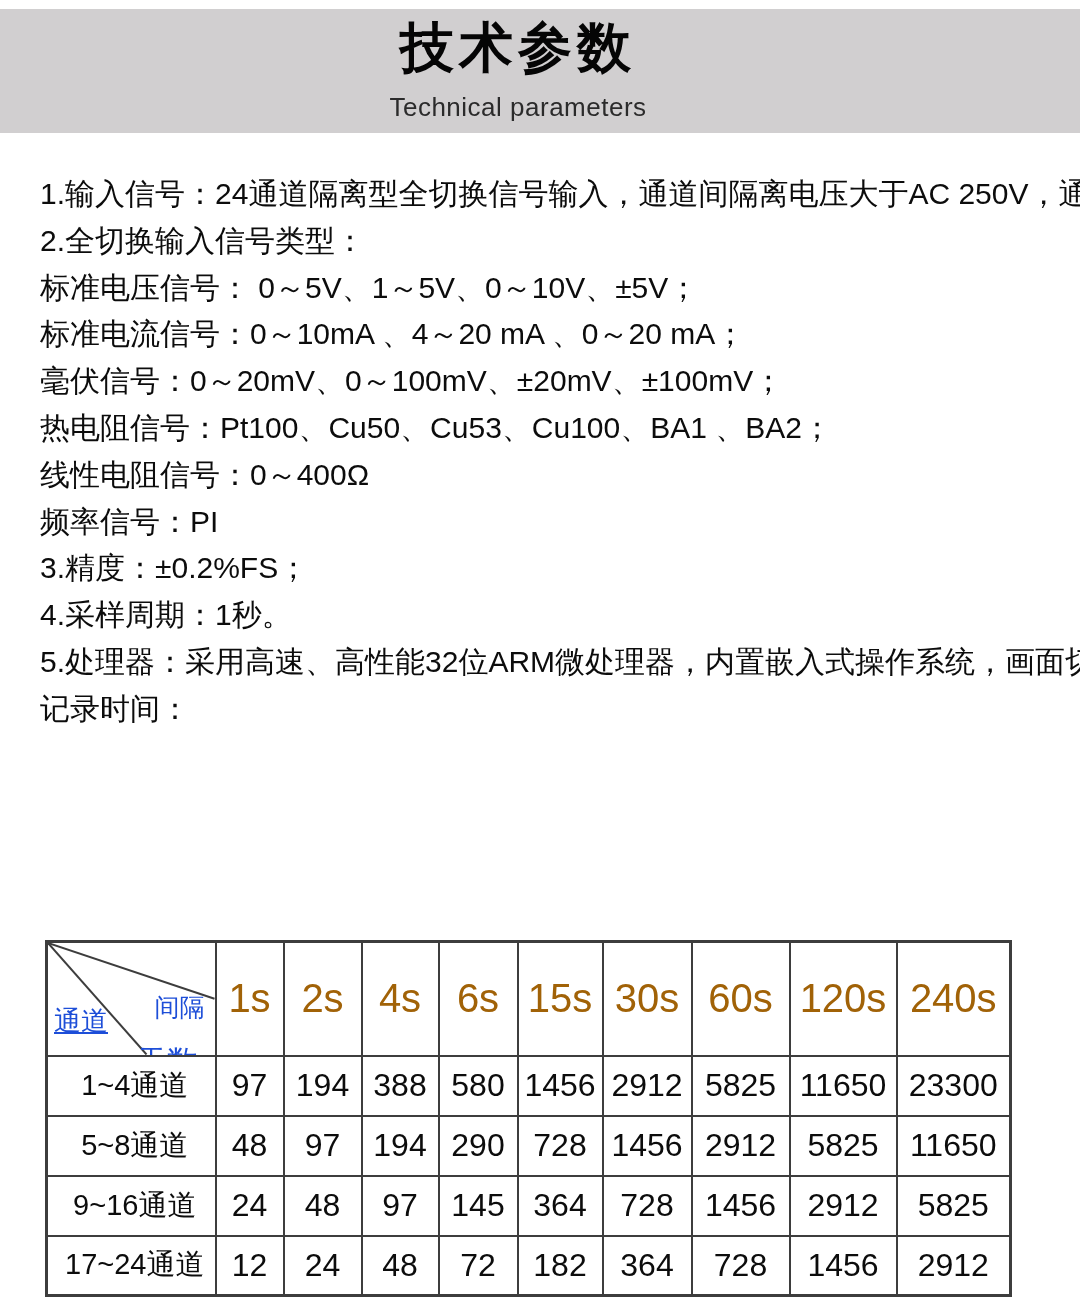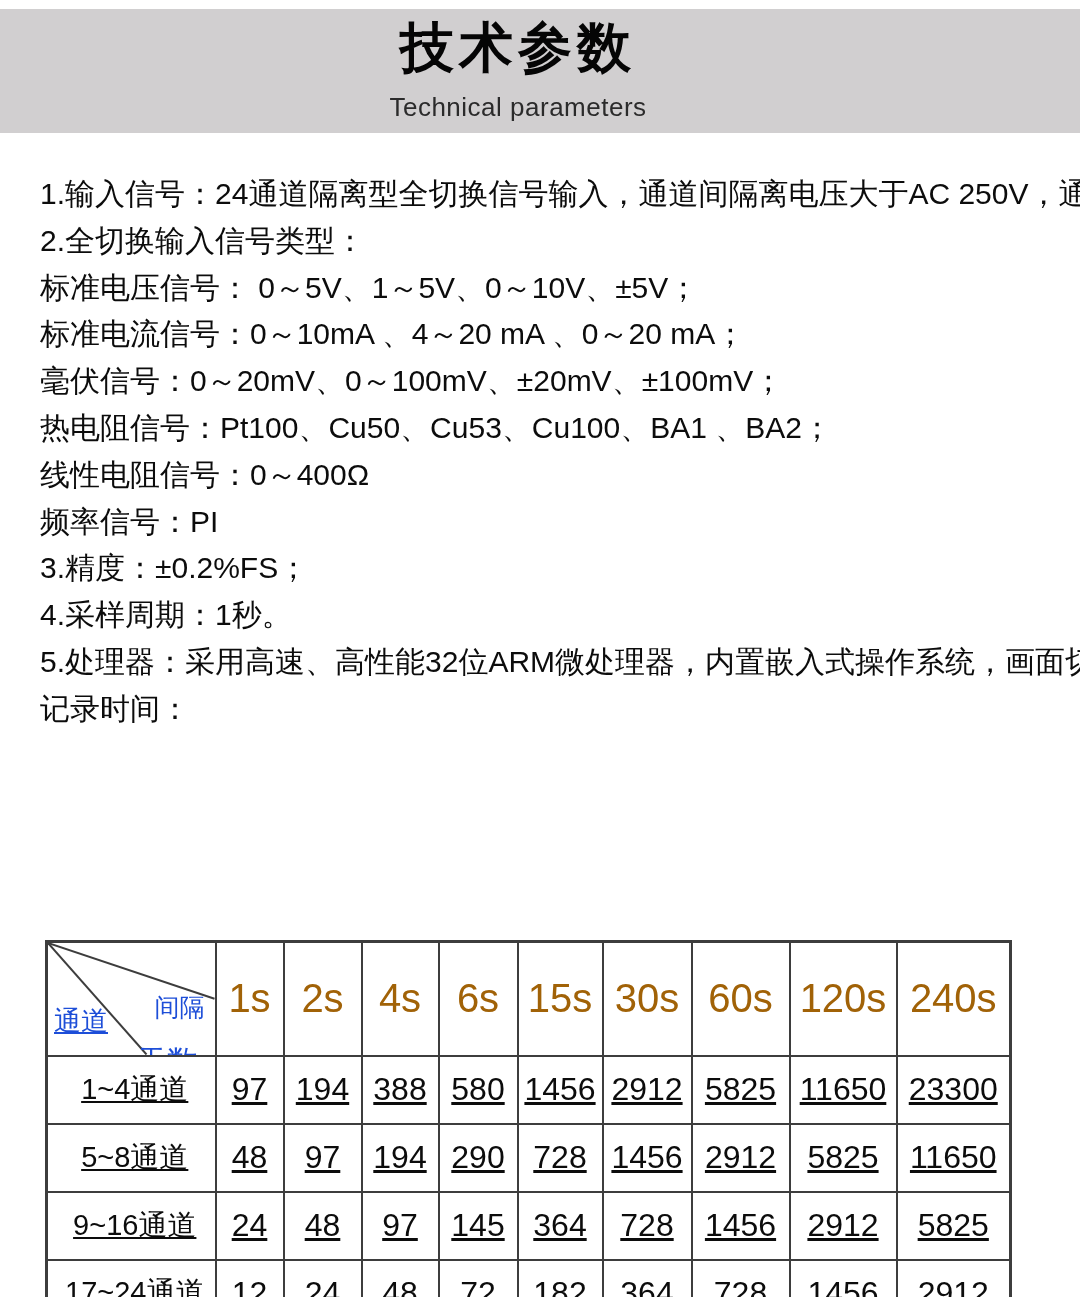--- a/index.html
+++ b/index.html
@@ -61,21 +61,21 @@
     border: 3px solid #3d3d3d;
   }
   .record-table td, .record-table th {
     border: 2px solid #3d3d3d;
     text-align: center;
     vertical-align: middle;
     font-weight: 400;
     overflow: hidden;
   }
   .record-table thead tr { height: 114px; }
-  .record-table tbody tr { height: 68px; text-decoration: underline; }
+  .record-table tbody tr { height: 60px; }
   .col-header { font-size: 40px; color: #a16207; }
   .row-label {
     font-size: 29px;
     text-align: left;
     padding-left: 7px;
     white-space: nowrap;
   }
   .data-cell { font-size: 32px; }
 
   

